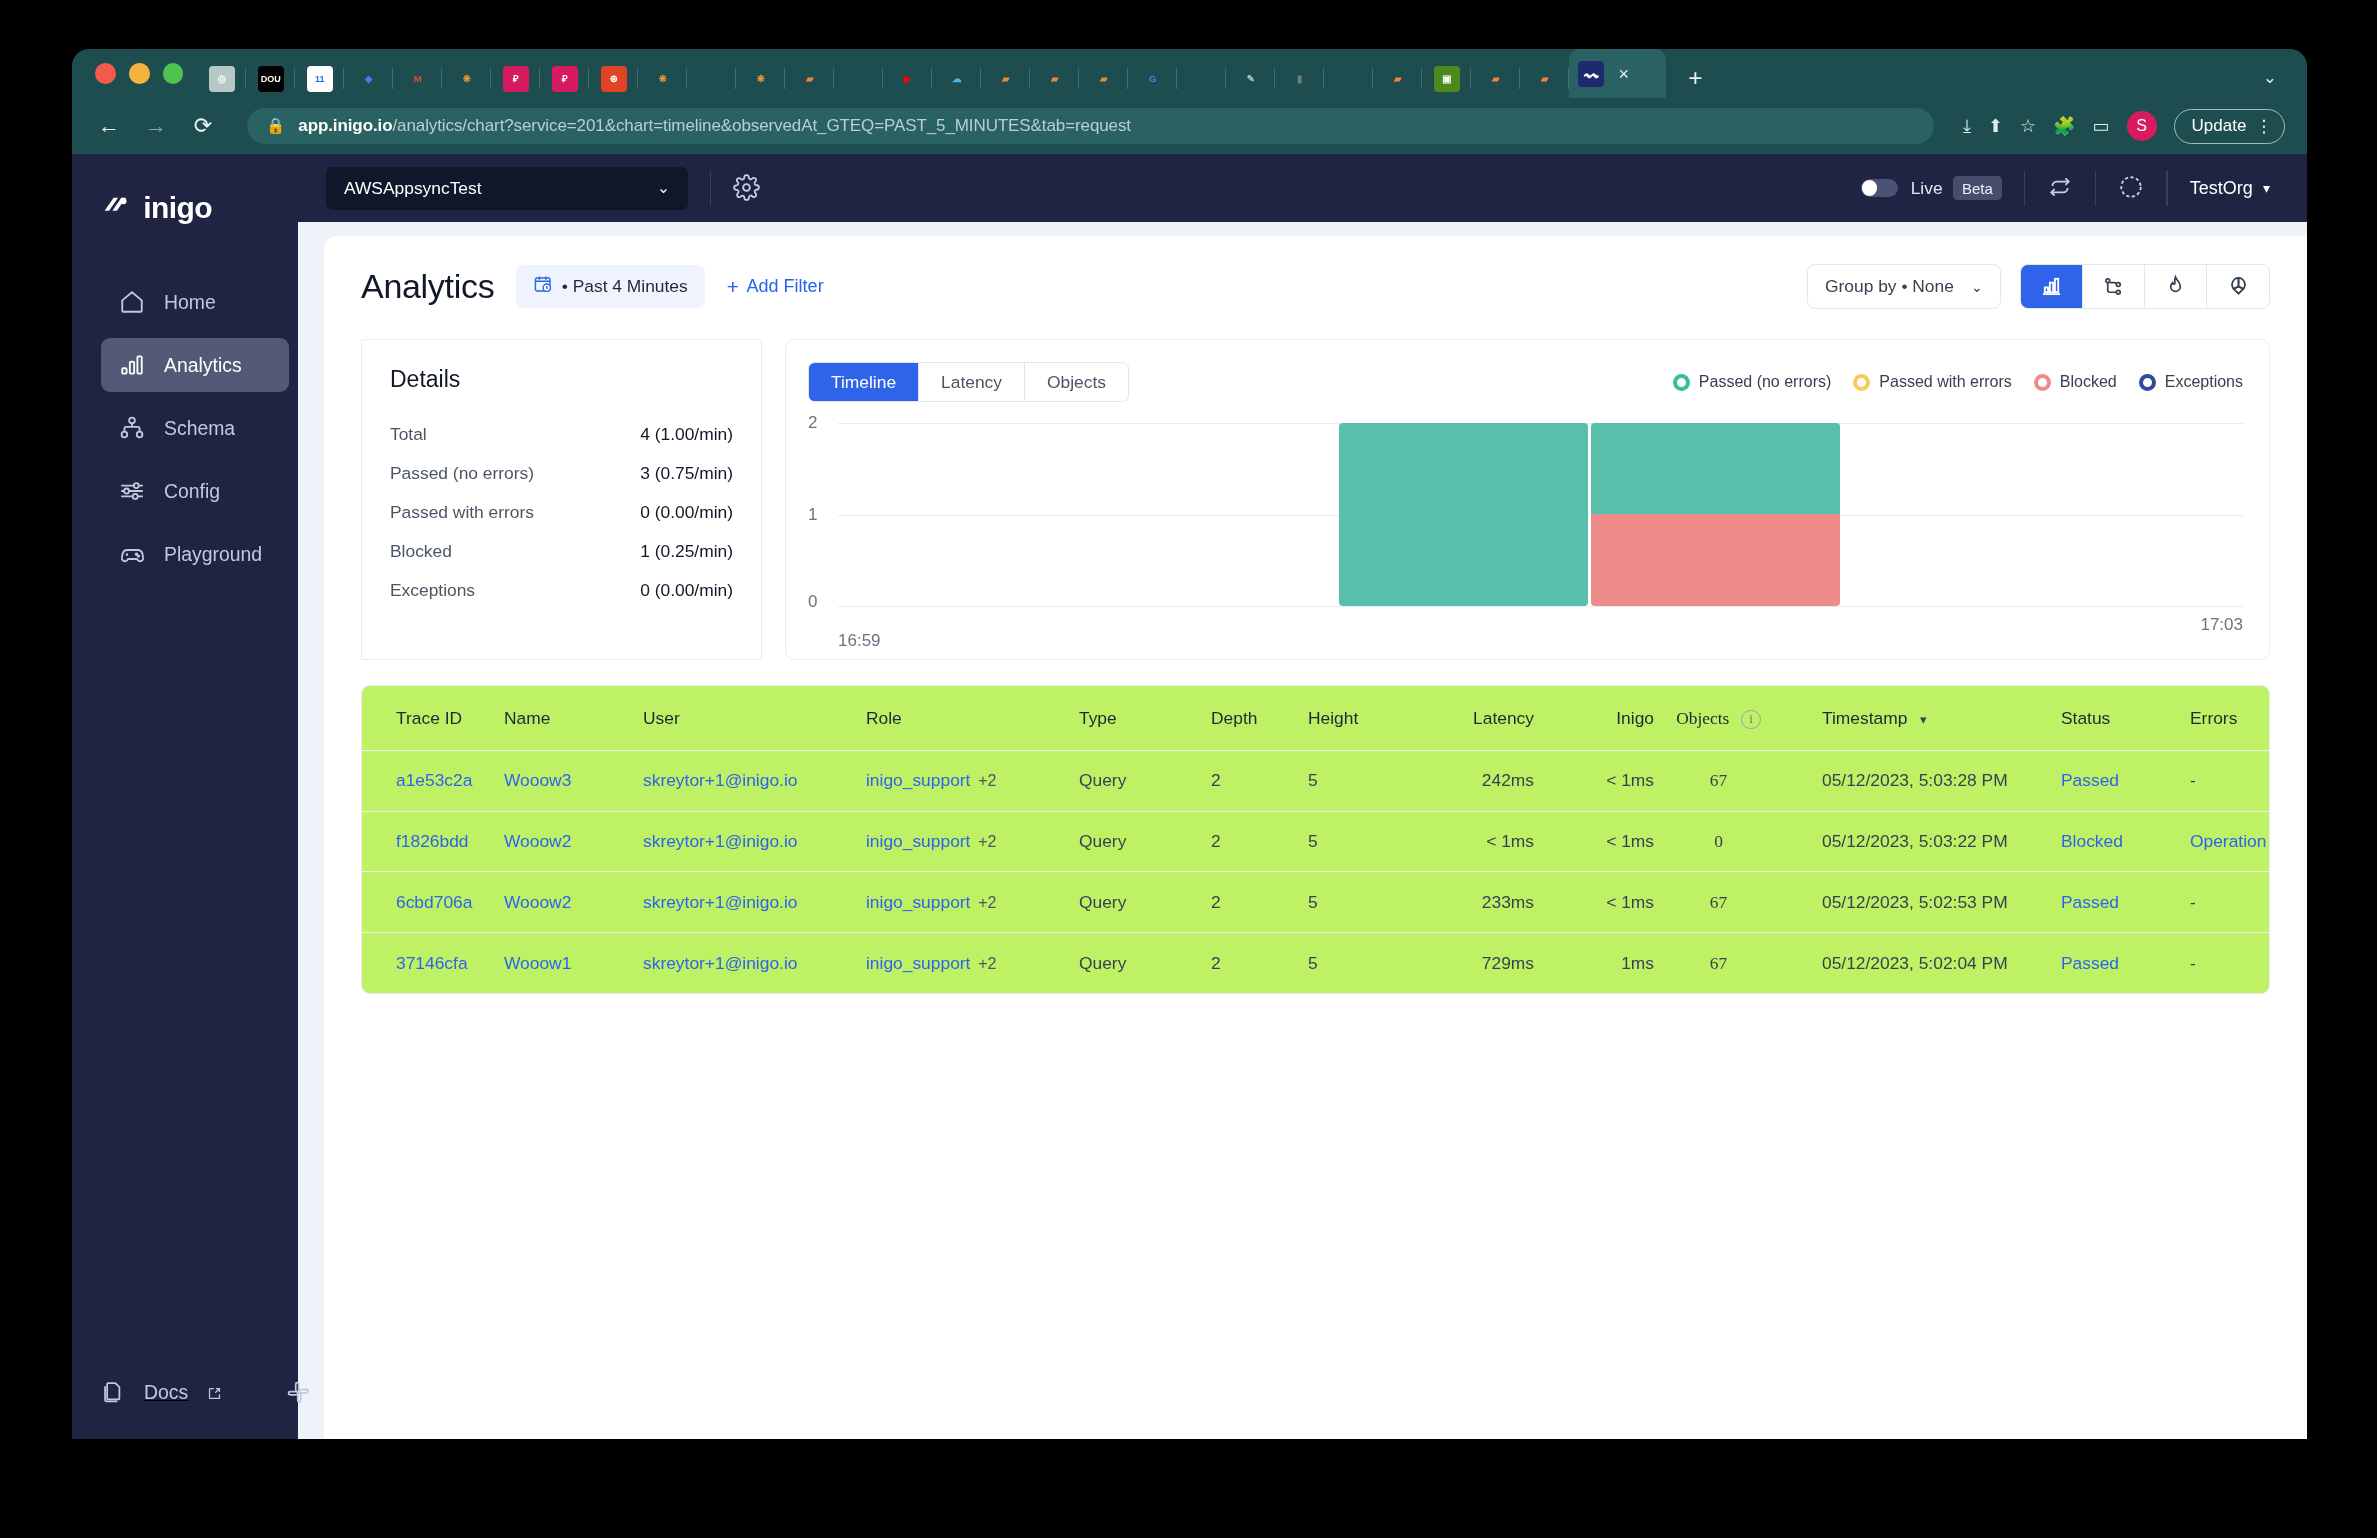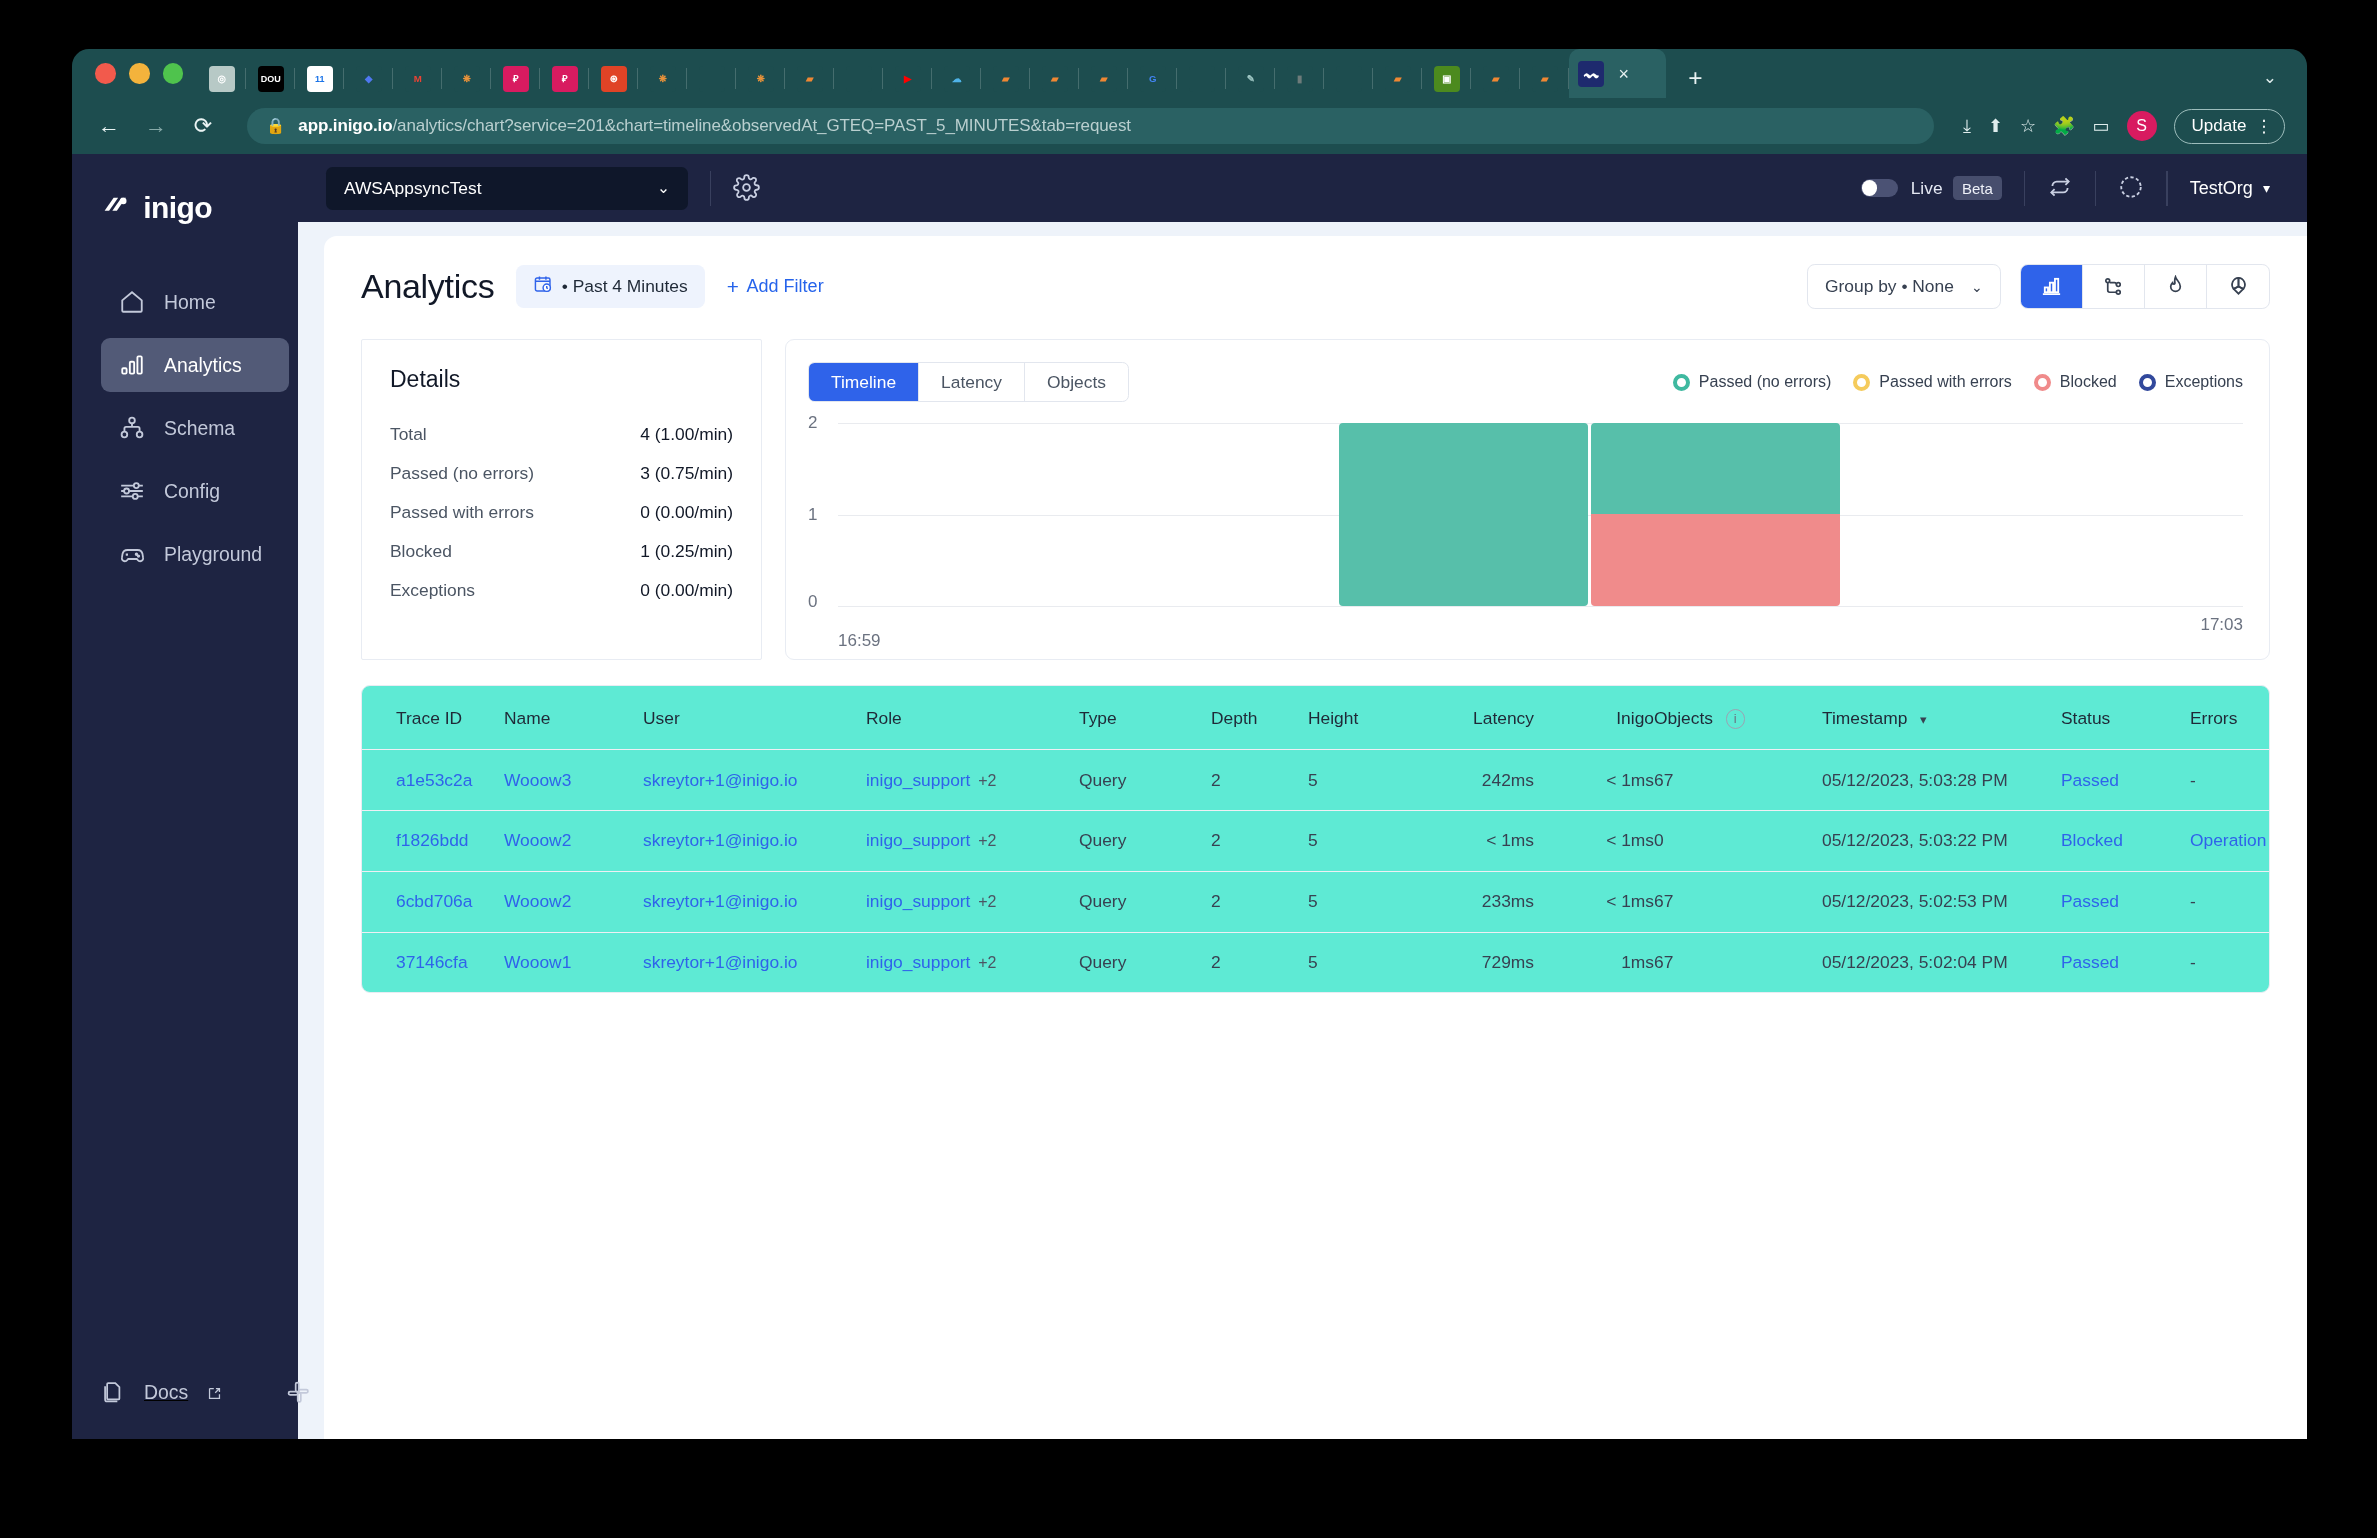--- a/index.html
+++ b/index.html
@@ -225,21 +225,21 @@
   .bar { position: absolute; bottom: 0; display: flex; flex-direction: column; justify-content: flex-end; border-radius: 3.9px; overflow: hidden;}
   .seg-green { background: #57bfaa; }
   .seg-red   { background: #f08b8b; }
   .xaxis { position: relative; margin-top: 9px; height: 26px; }
   .xlabel { position: absolute; font-size: 17px; color: #6b7280; }
 
   
   #table-card {
     margin-top: 24.5px;
     border: 1.3px solid #e8ecf3; border-radius: 9px;
-    background: #5eead4; overflow: hidden;
+    background: #bef264; overflow: hidden;
   }
   table { width: 100%; border-collapse: collapse; table-layout: fixed; }
   th {
     text-align: left; font-weight: normal;
     font-size: 17.4px; color: #1f2937;
     padding: 22px 0 20.7px 0;
     border-bottom: 1.3px solid #eef0f4;
   }
   td {
     font-size: 17.4px; color: #374151;
@@ -258,21 +258,21 @@
   .sortcaret { font-size: 13px; margin-left: 7.8px; color: #374151; }
   .c-trace { width: 142px; padding-left: 34px !important; }
   .c-name { width: 139px; }
   .c-user { width: 223px; }
   .c-role { width: 213px; }
   .c-type { width: 132px; }
   .c-depth { width: 97px; }
   .c-height { width: 100px; }
   .c-latency { width: 126px; text-align: right; }
   .c-inigo { width: 120px; text-align: right; }
-  .c-objects { width: 129px; text-align: left; }
+  .c-objects { width: 129px; text-align: center; font-family: Liberation Serif, serif; }
   .c-ts { width: 278px; padding-left: 39px !important; }
   .c-status { width: 129px; }
   .c-errors { width: 116px; }
 </style>
 </head>
 <body>
 
 <div id="browser">
 
   <div id="tabstrip">

